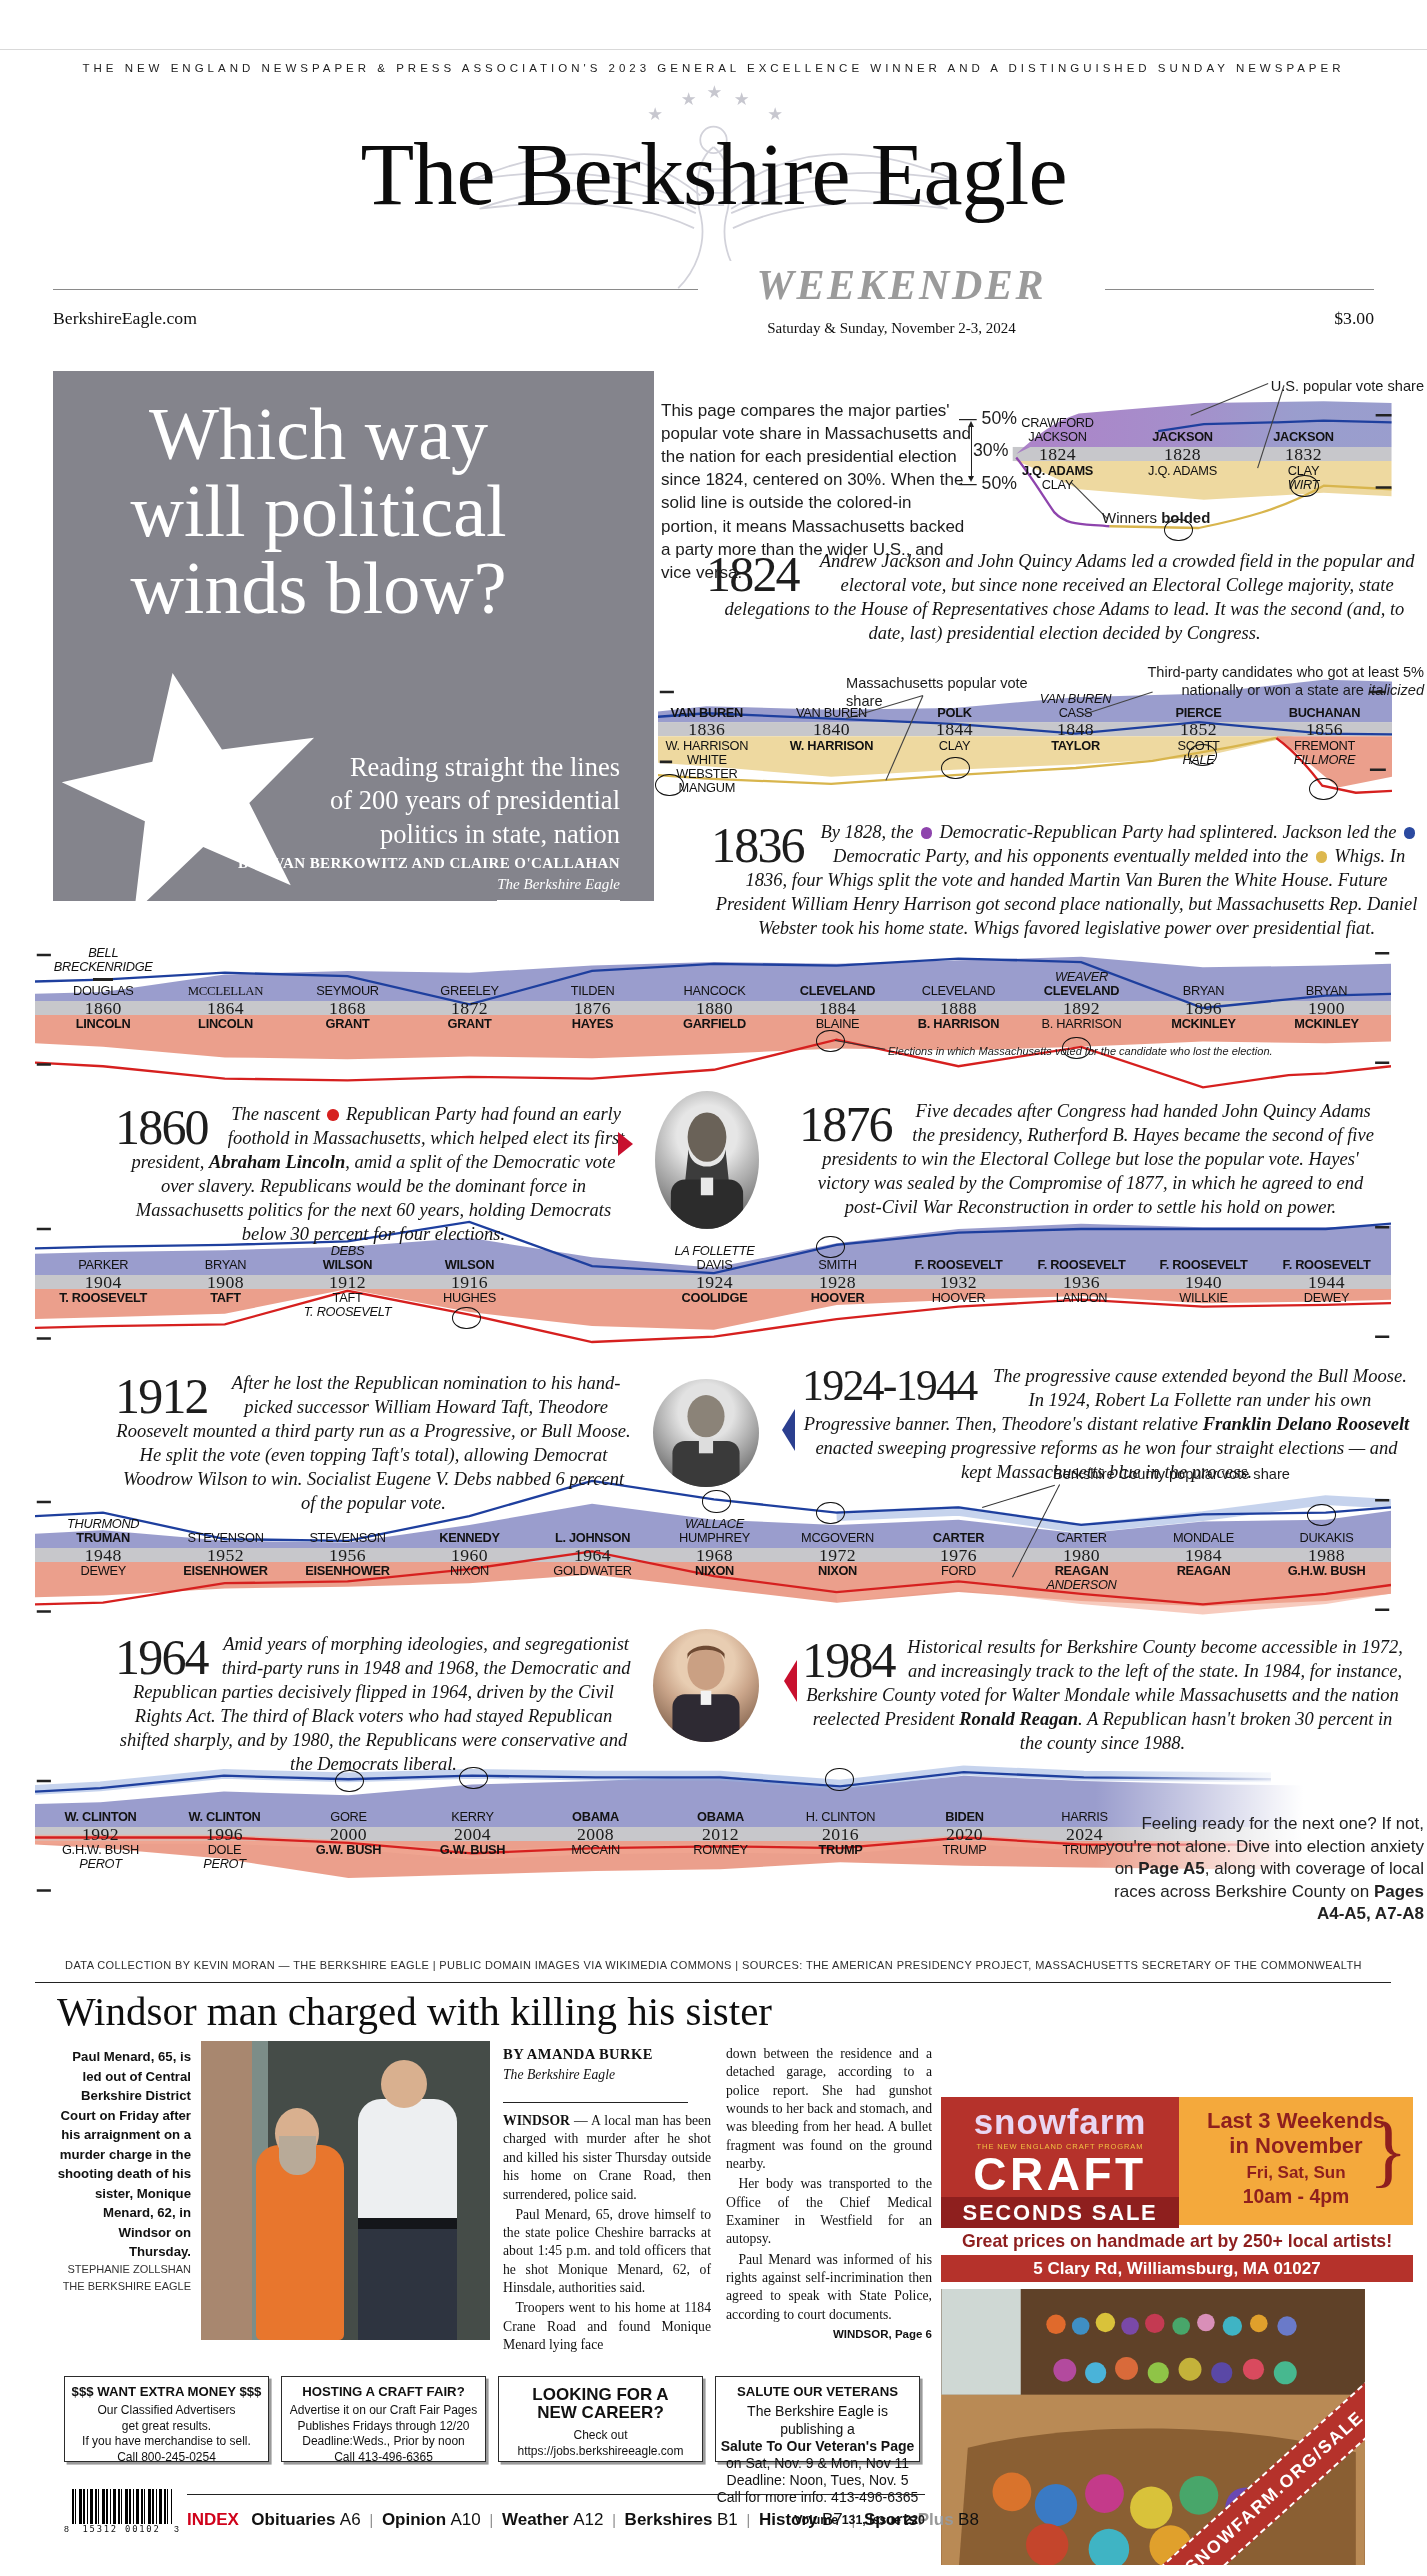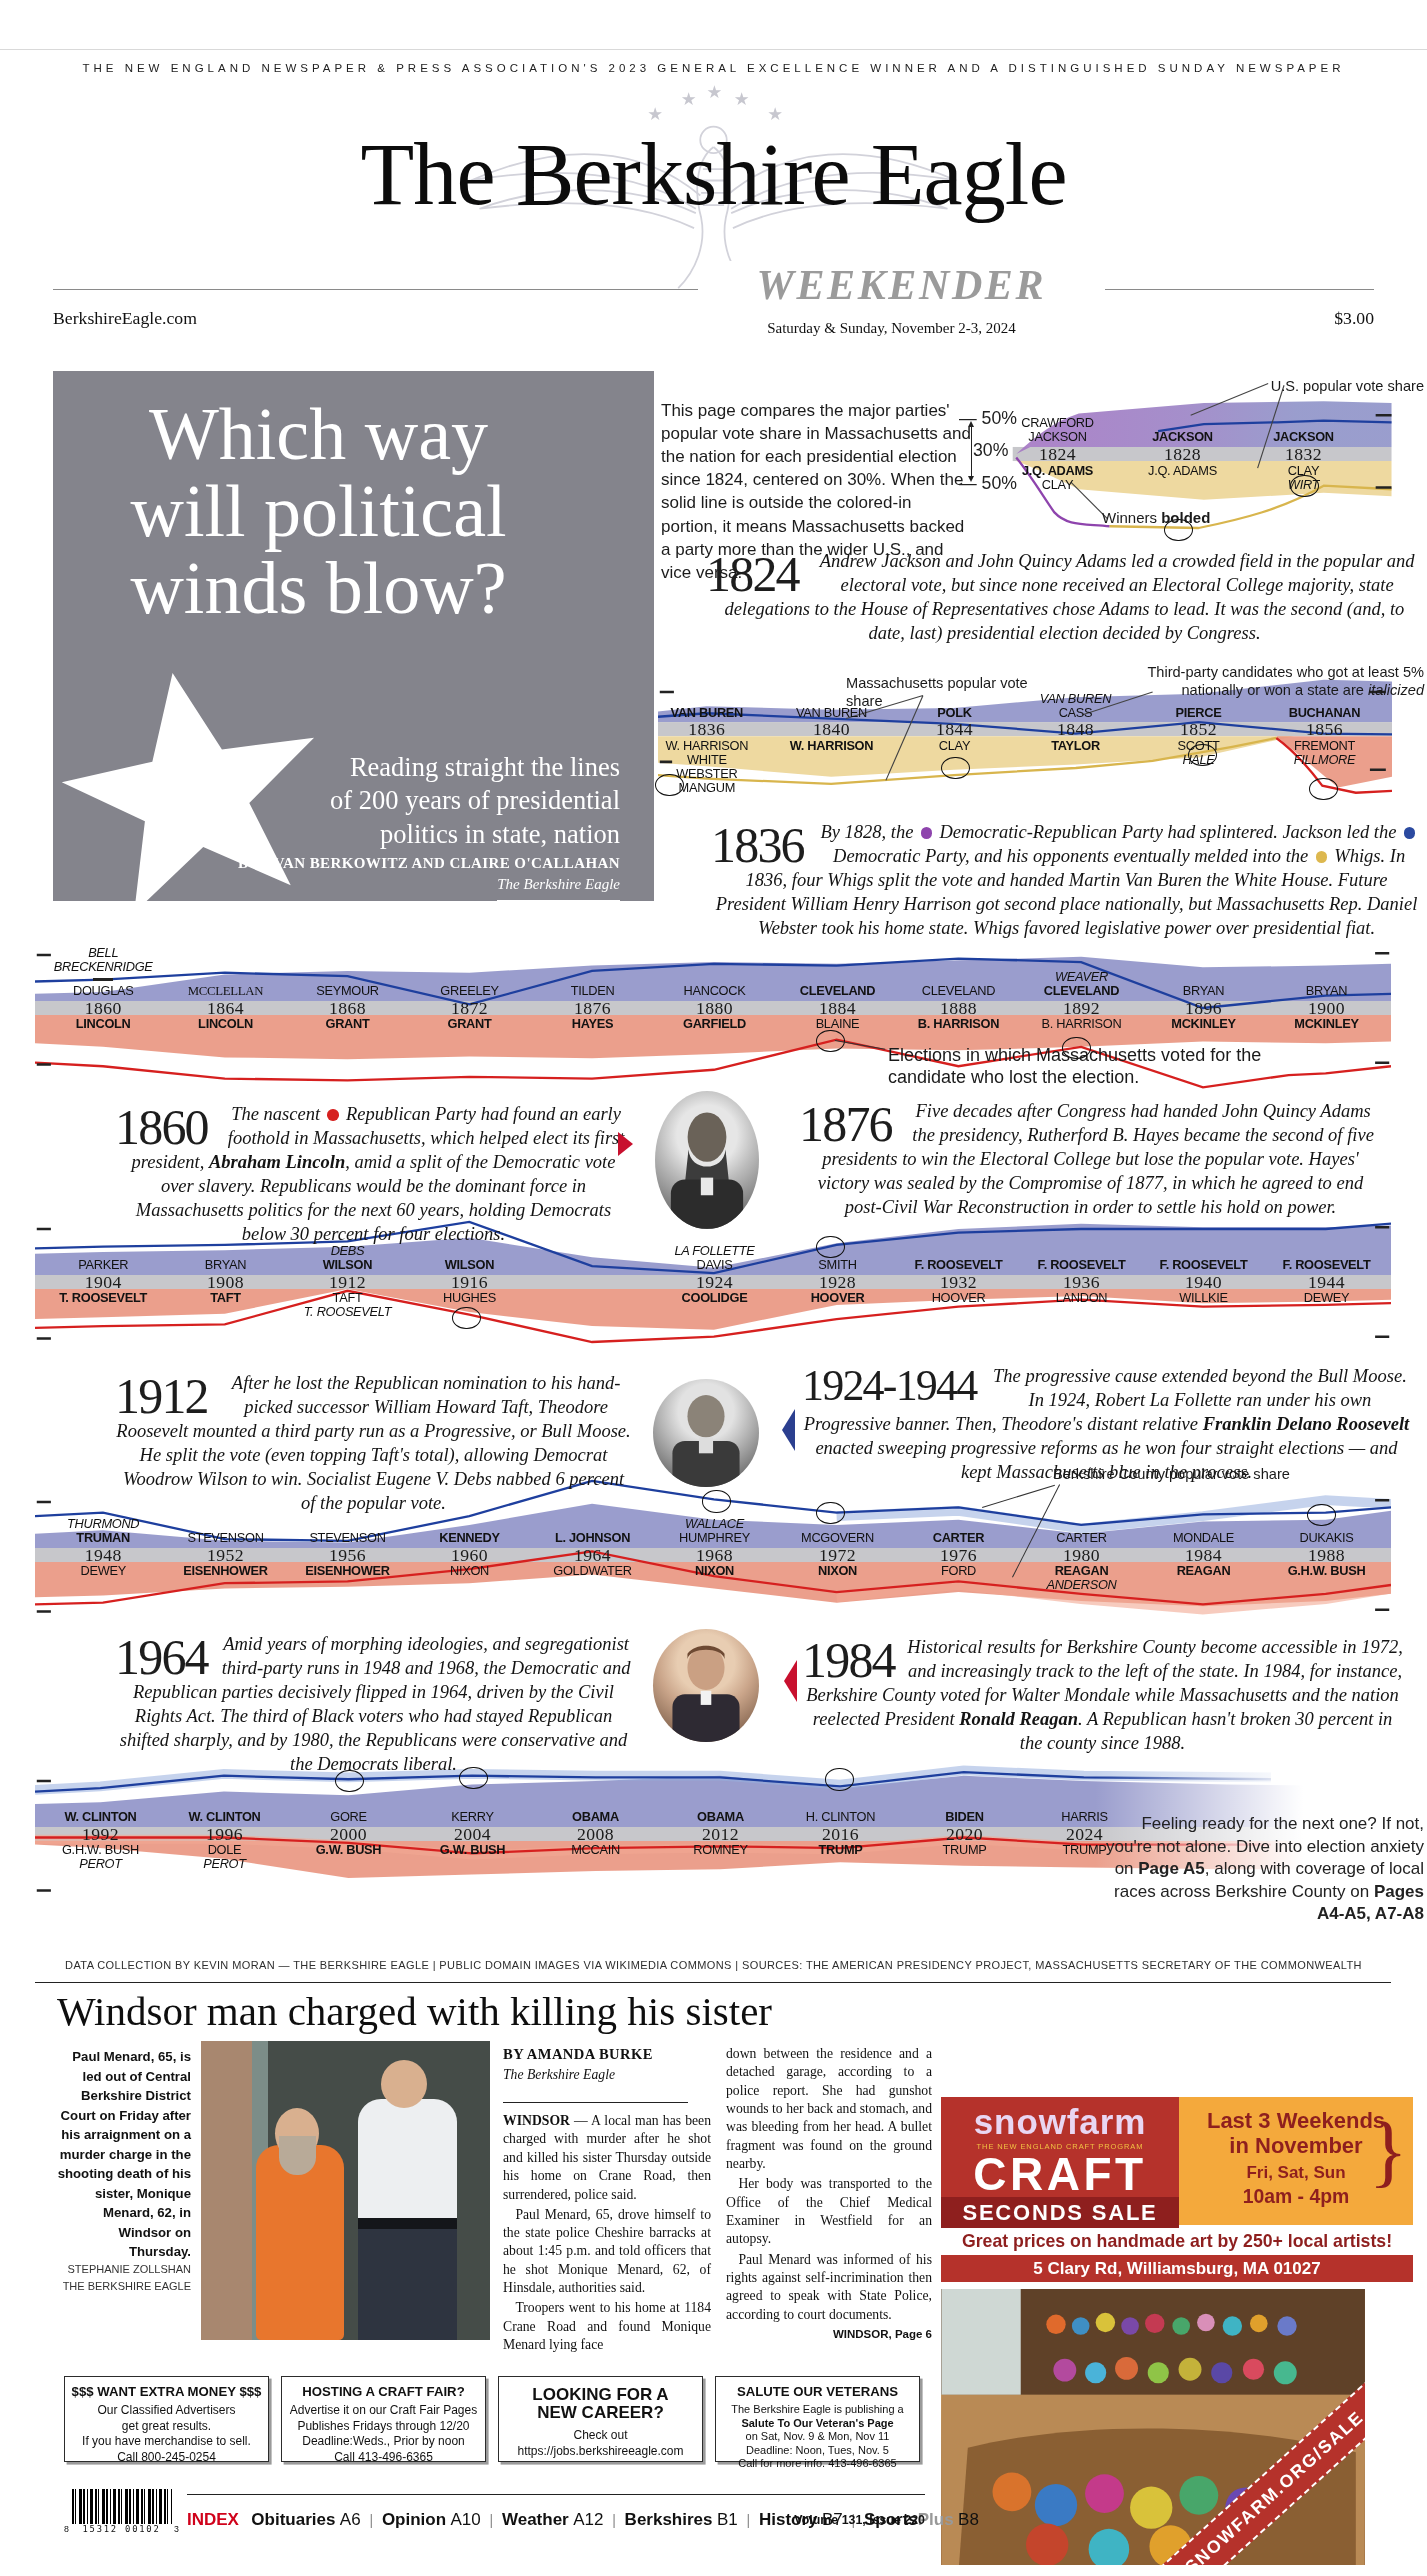--- a/index.html
+++ b/index.html
@@ -420,21 +420,21 @@
       <div class="bcol" style="left: 1233px;">
         <div class="above" style="bottom: 102px;">
           <div class="lbl">BRYAN</div>
         </div>
         <div class="yr" style="top: 75px;">1900</div>
         <div class="below" style="top: 94px;">
           <div class="lbl w">MCKINLEY</div>
         </div>
       </div>
     </div>
-  <div class="abs anno" style="top:1045px;left:888px;width:450px;font-size:18px;">Elections in which Massachusetts voted for the candidate who lost the election.</div>
+  <div class="abs anno" style="top:1045px;left:888px;width:450px;font-size:11px;font-style:italic;">Elections in which Massachusetts voted for the candidate who lost the election.</div>
   <div class="lead-line" style="left:835px;top:1040px;width:51px;transform:rotate(10deg);"></div>
 
   <div class="era" style="top:1102px;left:115px;width:517px;">
     <span class="era-num">1860</span><span><span>The nascent </span><span class="dot" style="background: rgb(214, 32, 31);"></span><span> Republican Party had found an early foothold in Massachusetts, which helped elect its first president, </span><span style="font-weight: 700;">Abraham Lincoln</span><span>, amid a split of the Democratic vote over slavery. Republicans would be the dominant force in Massachusetts politics for the next 60 years, holding Democrats below 30 percent for four elections.</span></span>
   </div>
   <div class="arrow" style="left:618px;top:1132px;border-top:12.4px solid transparent;border-bottom:12.4px solid transparent;border-left:15px solid #c8102e;"></div>
   <div class="portrait" style="left:655px;top:1091px;width:104px;height:138px;background:radial-gradient(circle at 50% 32%,#e6e6e6 0 28%,#bdbdbd 45%,#7d7d7d 75%,#4c4c4c 100%);">
     <svg width="104" height="138" viewBox="0 0 118 156">
         <ellipse cx="59" cy="52" rx="22" ry="28" fill="#6a6258"></ellipse>
         <path d="M38,66 C40,92 78,92 80,66 L84,104 L34,104 Z" fill="#3c3c3c"></path>
@@ -916,21 +916,21 @@
   </div>
   <div class="adbox" style="left:498px;">
     <div class="ad-title" style="font-size:17px;line-height:1.1;width:150px;margin:1.8px auto 5.3px auto;">LOOKING FOR A NEW CAREER?</div>
     <div>
         <div>Check out</div>
         <div>https://jobs.berkshireeagle.com</div>
       </div>
   </div>
   <div class="adbox" style="left:715px;">
     <div class="ad-title">SALUTE OUR VETERANS</div>
-    <div style="font-size:11px;line-height:1.22;">
+    <div style="font-size:14px;line-height:1.22;">
         <div>The Berkshire Eagle is publishing a</div>
         <div style="font-weight: 700;">Salute To Our Veteran's Page</div>
         <div>on Sat, Nov. 9 &amp; Mon, Nov 11</div>
         <div>Deadline: Noon, Tues, Nov. 5</div>
         <div>Call for more info. 413-496-6365</div>
       </div>
   </div>
 
   <div class="abs" id="barcode">
     <div style="display:flex;align-items:flex-end;">

